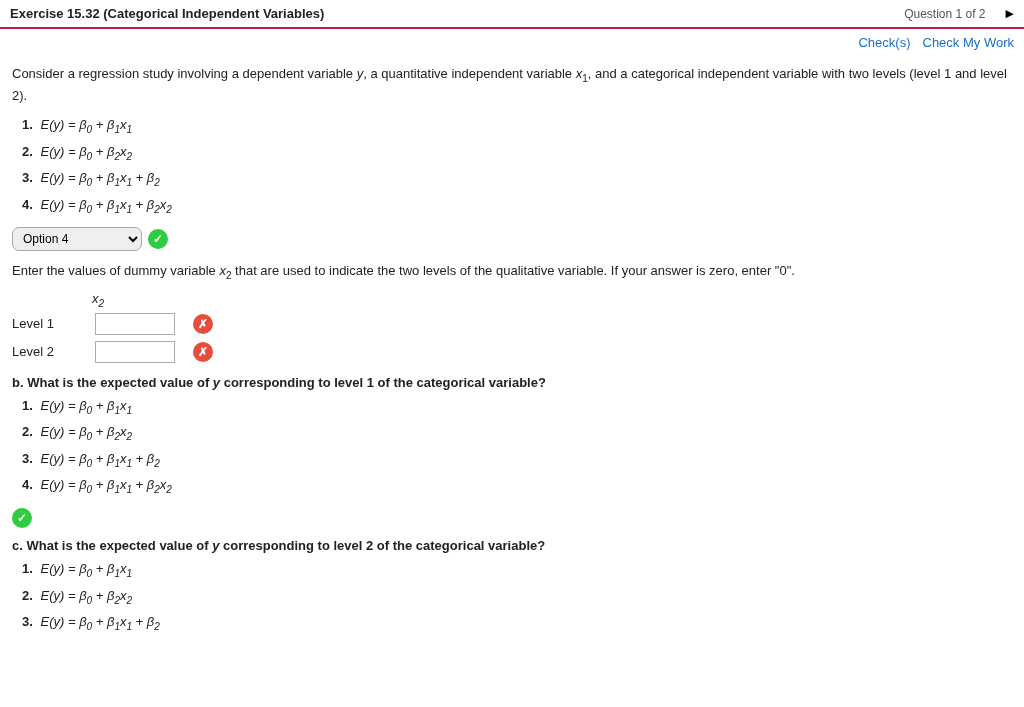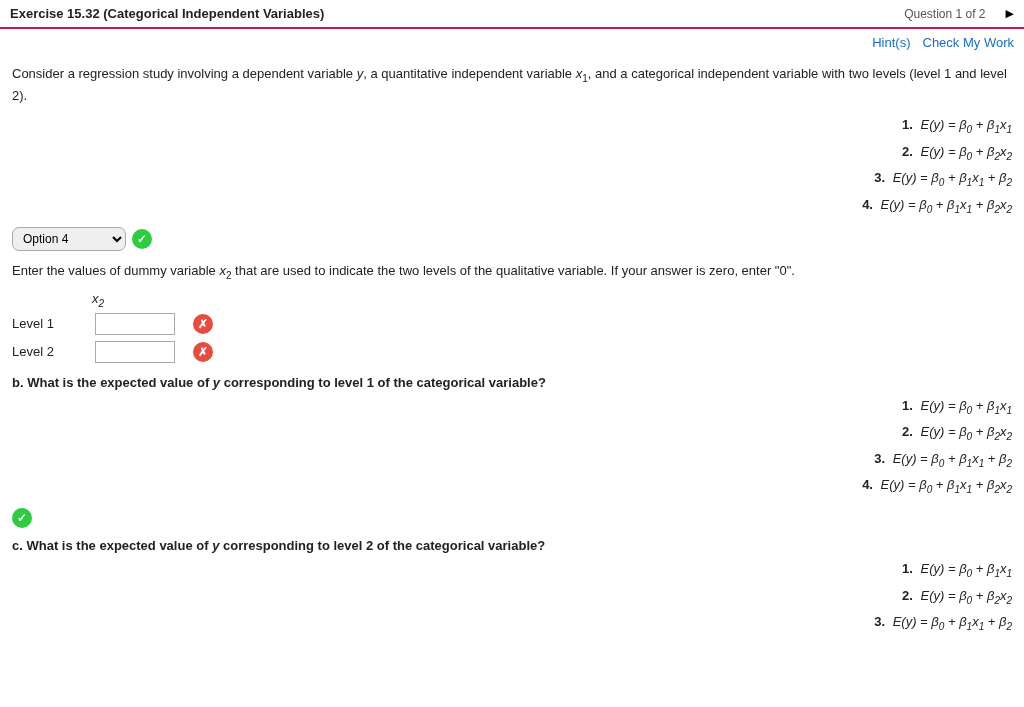--- a/index.html
+++ b/index.html
@@ -71,41 +71,40 @@
     .options-list {
       list-style: none;
       padding-left: 10px;
       margin-bottom: 10px;
     }
 
     .options-list li {
       margin-bottom: 4px;
       font-size: 13px;
       line-height: 1.6;
-      text-align: right;
     }
 
     .options-list li .num {
       font-weight: bold;
       margin-right: 4px;
     }
 
     .dropdown-row {
       display: flex;
       align-items: center;
       gap: 6px;
       margin-bottom: 10px;
     }
 
     .dropdown-select {
       padding: 3px 6px;
       font-size: 12px;
       border: 1px solid #aaa;
       border-radius: 7px;
-      width: 114px;
+      width: 130px;
       cursor: pointer;
     }
 
     .check-icon {
       width: 20px;
       height: 20px;
       border-radius: 50%;
       background: #2ecc40;
       display: flex;
       align-items: center;
@@ -178,21 +177,21 @@
 
 <div class="header-bar">
   <span class="header-title">Exercise 15.32 (Categorical Independent Variables)</span>
   <div class="question-nav">
     <span>Question 1 of 2</span>
     <span class="nav-arrow">▶</span>
   </div>
 </div>
 
 <div class="top-links">
-  <a class="link-btn">Hint(s)</a>
+  <a class="link-btn">Check(s)</a>
   <a class="link-btn">Check My Work</a>
 </div>
 
 <div class="content">
 
   <p class="intro-text">
     Consider a regression study involving a dependent variable <em>y</em>, a quantitative independent variable <em>x</em><sub>1</sub>, and a categorical independent variable with two levels (level 1 and level 2).
   </p>
 
 

